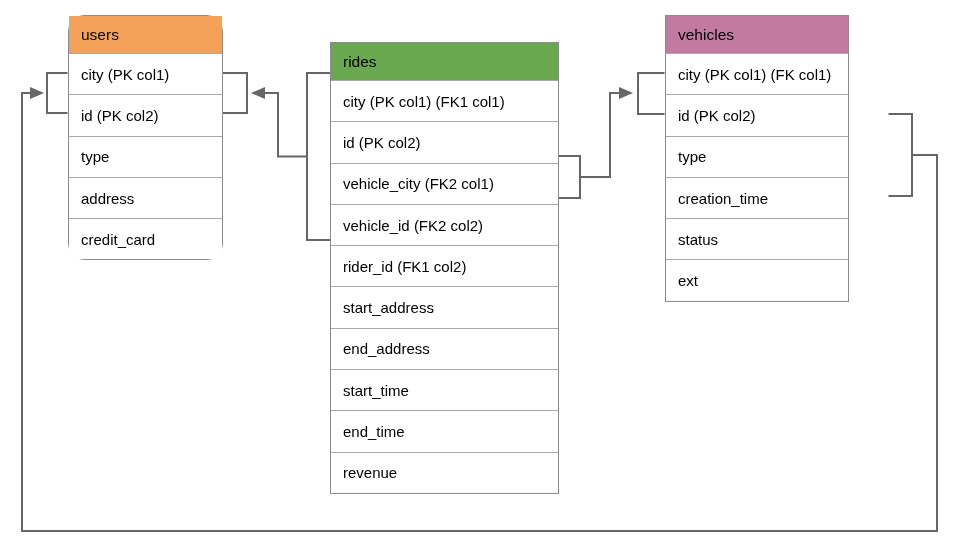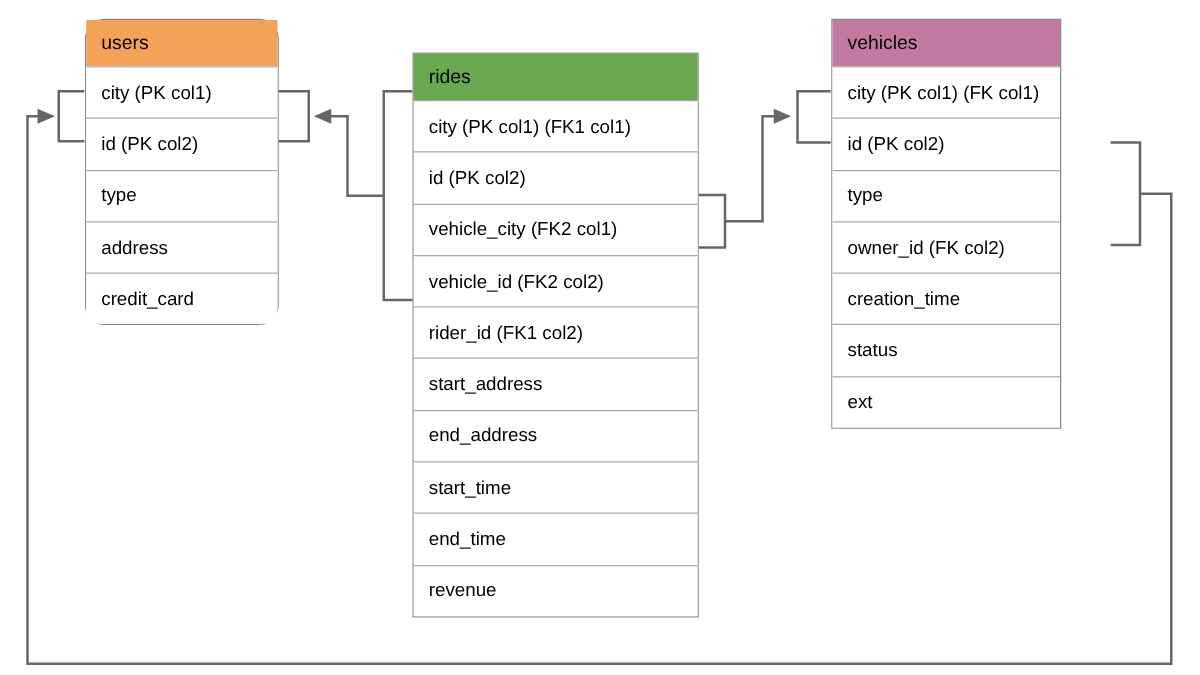--- a/index.html
+++ b/index.html
@@ -112,19 +112,18 @@
     <div class="trow">start_time</div>
     <div class="trow">end_time</div>
     <div class="trow">revenue</div>
   </div>
 
   <div class="db-table t-vehicles">
     <div class="thead" style="background-color: rgb(194, 123, 160);">vehicles</div>
     <div class="trow">city (PK col1) (FK col1)</div>
     <div class="trow">id (PK col2)</div>
     <div class="trow">type</div>
-    <div class="trow">owner_id (FK col2)</div>
     <div class="trow">creation_time</div>
     <div class="trow">status</div>
     <div class="trow">ext</div>
   </div>
 
 </div>
 
 </body></html>

